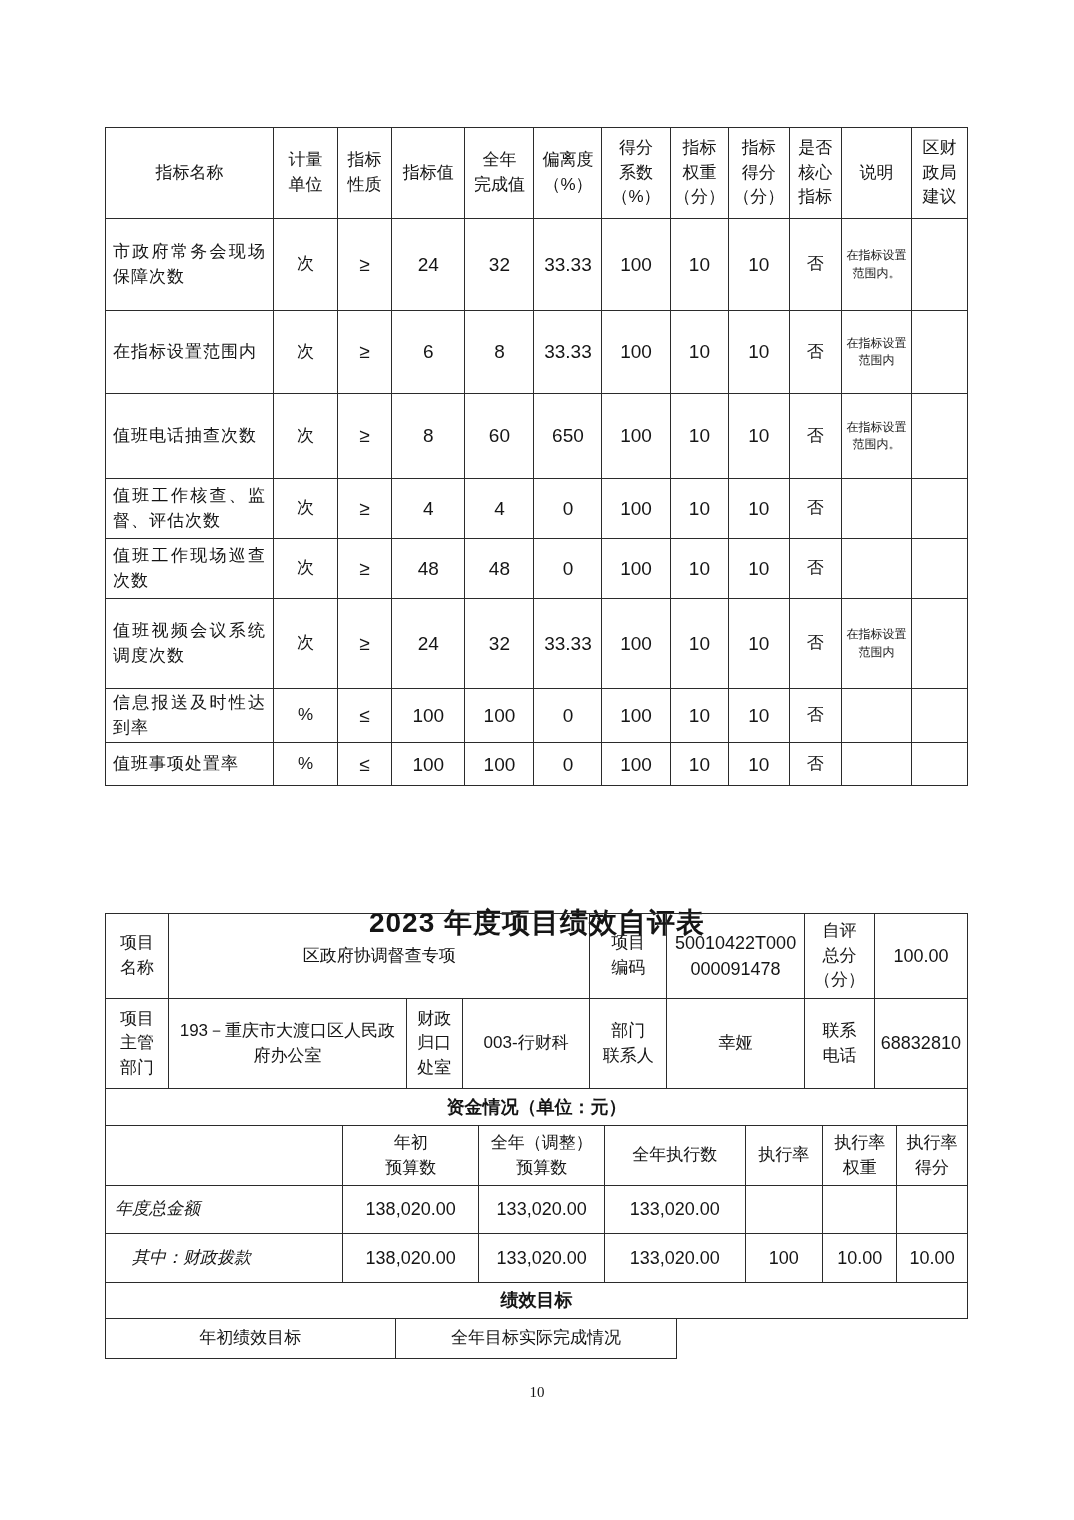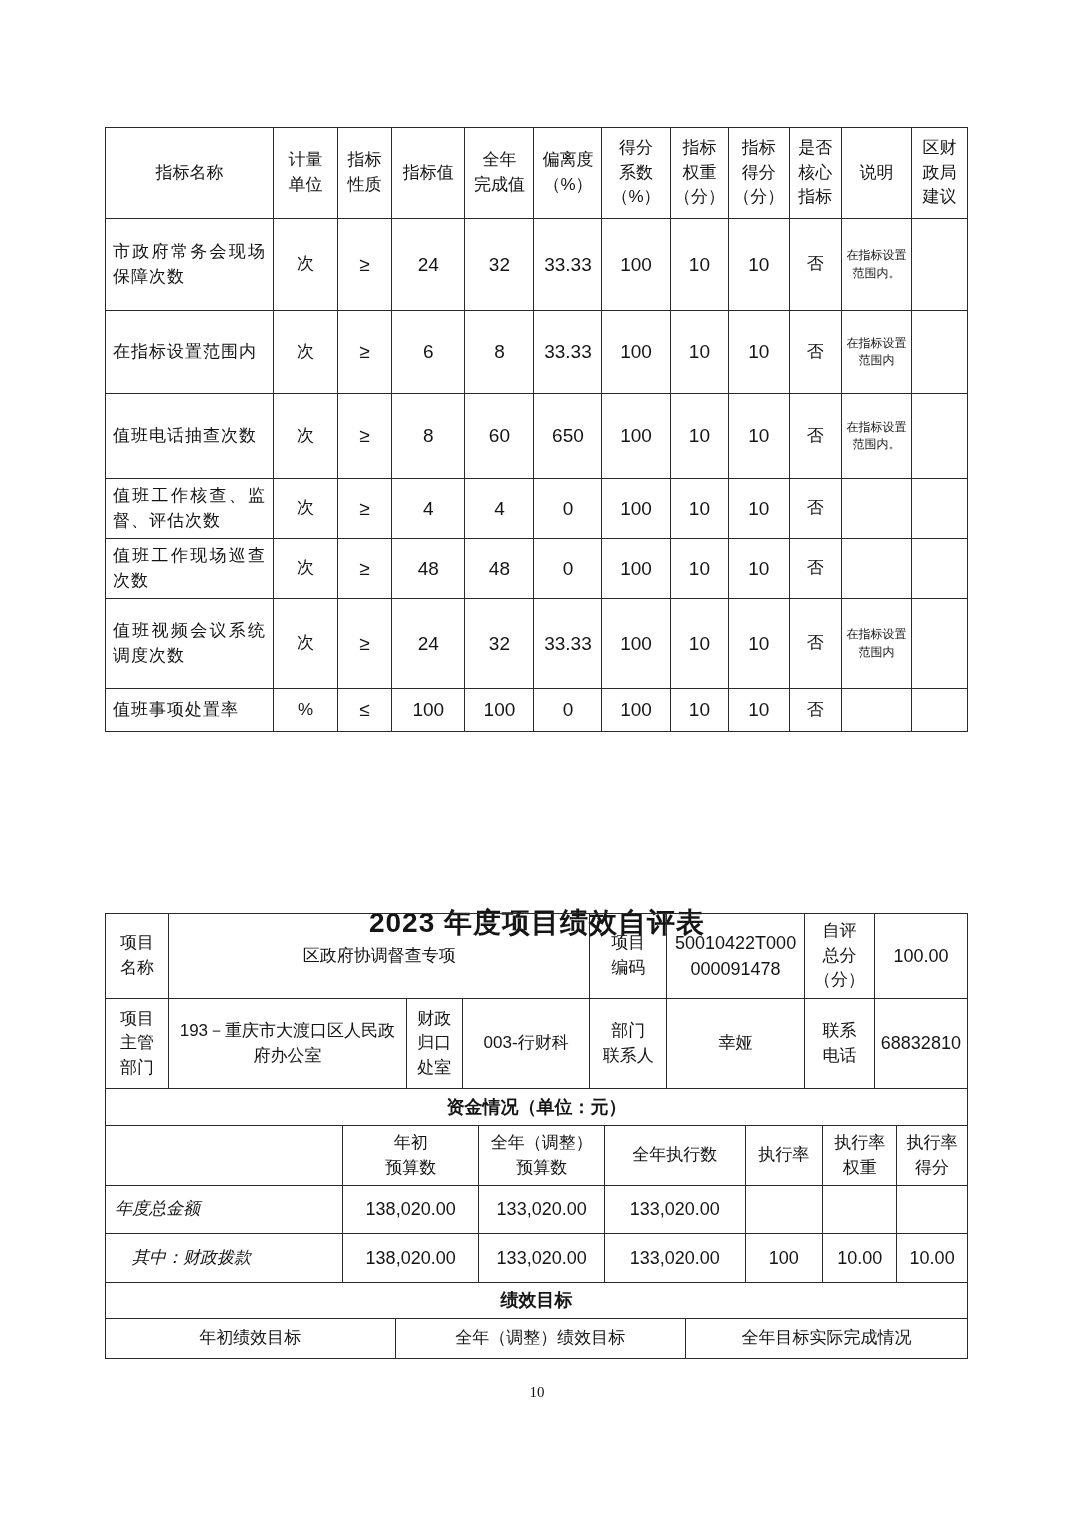--- a/index.html
+++ b/index.html
@@ -184,20 +184,34 @@
     <td class="nm">24</td>
     <td class="nm">32</td>
     <td class="nm">33.33</td>
     <td class="nm">100</td>
     <td class="nm">10</td>
     <td class="nm">10</td>
     <td>否</td>
     <td class="note">在指标设置范围内</td>
     <td></td>
   </tr>
+  <tr style="height:54px">
+    <td class="name">信息报送及时性达到率</td>
+    <td>%</td>
+    <td class="nm">≤</td>
+    <td class="nm">100</td>
+    <td class="nm">100</td>
+    <td class="nm">0</td>
+    <td class="nm">100</td>
+    <td class="nm">10</td>
+    <td class="nm">10</td>
+    <td>否</td>
+    <td class="note"></td>
+    <td></td>
+  </tr>
   <tr style="height:43px">
     <td class="name">值班事项处置率</td>
     <td>%</td>
     <td class="nm">≤</td>
     <td class="nm">100</td>
     <td class="nm">100</td>
     <td class="nm">0</td>
     <td class="nm">100</td>
     <td class="nm">10</td>
     <td class="nm">10</td>
@@ -279,18 +293,17 @@
     <div class="c nm" style="width:8.6%">10.00</div>
     <div class="c nm" style="width:8.2%">10.00</div>
   </div>
 
   <div class="r h36">
     <div class="c bold" style="width:100%">绩效目标</div>
   </div>
 
   <div class="r h40">
     <div class="c" style="width:33.6%">年初绩效目标</div>
-    <div class="c" style="width:33.7%">全年（调整）绩效目标</div>
     <div class="c" style="width:32.7%">全年目标实际完成情况</div>
   </div>
 </div>
 
 <div id="pageno">10</div>
 
 </body></html>

